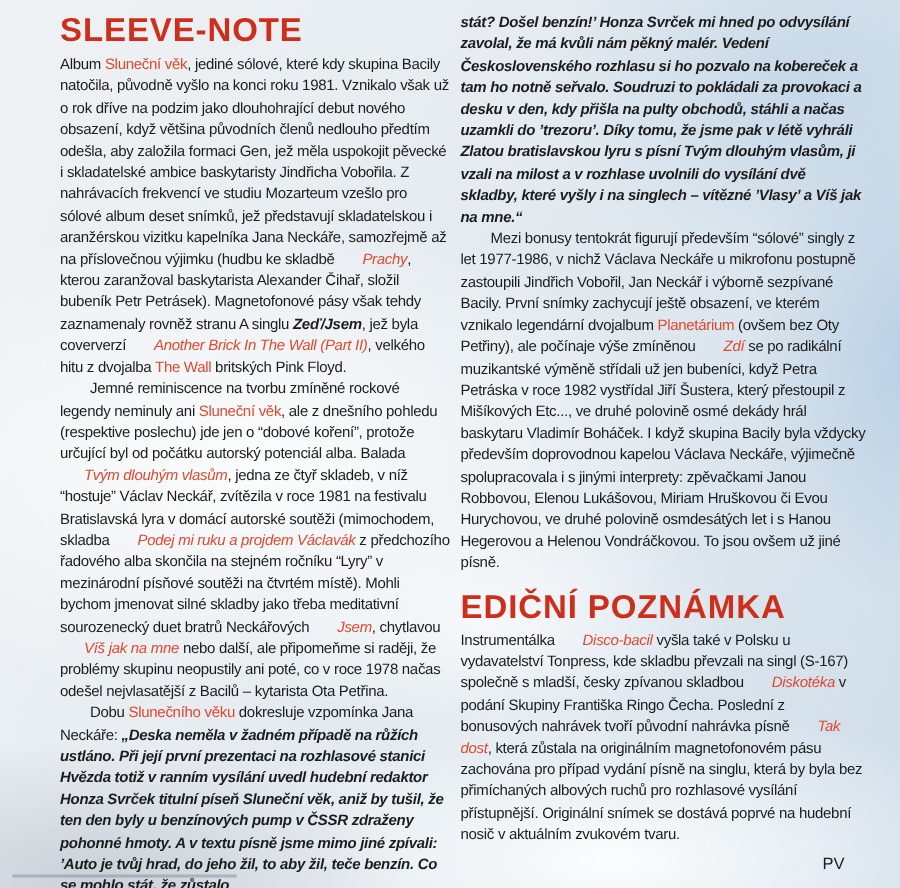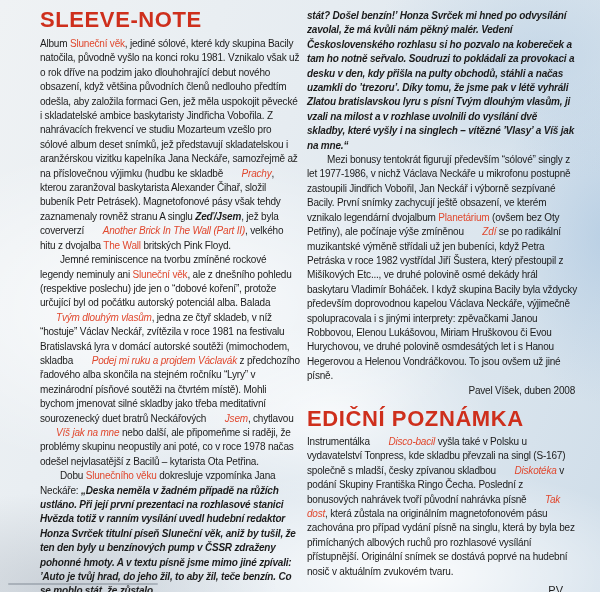--- a/index.html
+++ b/index.html
@@ -81,21 +81,20 @@
     <div class="col left">
       <h1>SLEEVE-NOTE</h1>
       <p><span>Album </span><span class="hl-b">Sluneční věk</span><span>, jediné sólové, které kdy skupina Bacily natočila, původně vyšlo na konci roku 1981. Vznikalo však už o rok dříve na podzim jako dlouhohrající debut nového obsazení, když většina původních členů nedlouho předtím odešla, aby založila formaci Gen, jež měla uspokojit pěvecké i skladatelské ambice baskytaristy Jindřicha Vobořila. Z nahrávacích frekvencí ve studiu Mozarteum vzešlo pro sólové album deset snímků, jež představují skladatelskou i aranžérskou vizitku kapelníka Jana Neckáře, samozřejmě až na příslovečnou výjimku (hudbu ke skladbě </span><span class="hl-i">Prachy</span><span>, kterou zaranžoval baskytarista Alexander Čihař, složil bubeník Petr Petrásek). Magnetofonové pásy však tehdy zaznamenaly rovněž stranu A singlu </span><span class="it">Zeď/Jsem</span><span>, jež byla coververzí </span><span class="hl-i">Another Brick In The Wall (Part II)</span><span>, velkého hitu z dvojalba </span><span class="hl-b">The Wall</span><span> britských Pink Floyd.</span></p>
       <p class="indent"><span>Jemné reminiscence na tvorbu zmíněné rockové legendy neminuly ani </span><span class="hl-b">Sluneční věk</span><span>, ale z dnešního pohledu (respektive poslechu) jde jen o “dobové koření”, protože určující byl od počátku autorský potenciál alba. Balada </span><span class="hl-i">Tvým dlouhým vlasům</span><span>, jedna ze čtyř skladeb, v níž “hostuje” Václav Neckář, zvítězila v roce 1981 na festivalu Bratislavská lyra v domácí autorské soutěži (mimochodem, skladba </span><span class="hl-i">Podej mi ruku a projdem Václavák</span><span> z předchozího řadového alba skončila na stejném ročníku “Lyry” v mezinárodní písňové soutěži na čtvrtém místě). Mohli bychom jmenovat silné skladby jako třeba meditativní sourozenecký duet bratrů Neckářových </span><span class="hl-i">Jsem</span><span>, chytlavou </span><span class="hl-i">Víš jak na mne</span><span> nebo další, ale připomeňme si raději, že problémy skupinu neopustily ani poté, co v roce 1978 načas odešel nejvlasatější z Bacilů – kytarista Ota Petřina.</span></p>
       <p class="indent"><span>Dobu </span><span class="hl-b">Slunečního věku</span><span> dokresluje vzpomínka Jana Neckáře: </span><span class="it">„Deska neměla v žadném případě na růžích ustláno. Při její první prezentaci na rozhlasové stanici Hvězda totiž v ranním vysílání uvedl hudební redaktor Honza Svrček titulní píseň Sluneční věk, aniž by tušil, že ten den byly u benzínových pump v ČSSR zdraženy pohonné hmoty. A v textu písně jsme mimo jiné zpívali: ’Auto je tvůj hrad, do jeho žil, to aby žil, teče benzín. Co se mohlo stát, že zůstalo</span></p>
     </div>
 
     <div class="col right">
       <p><span class="it">stát? Došel benzín!’ Honza Svrček mi hned po odvysílání zavolal, že má kvůli nám pěkný malér. Vedení Československého rozhlasu si ho pozvalo na kobereček a tam ho notně seřvalo. Soudruzi to pokládali za provokaci a desku v den, kdy přišla na pulty obchodů, stáhli a načas uzamkli do ’trezoru’. Díky tomu, že jsme pak v létě vyhráli Zlatou bratislavskou lyru s písní Tvým dlouhým vlasům, ji vzali na milost a v rozhlase uvolnili do vysílání dvě skladby, které vyšly i na singlech – vítězné ’Vlasy’ a Víš jak na mne.“</span></p>
       <p class="indent"><span>Mezi bonusy tentokrát figurují především “sólové” singly z let 1977-1986, v nichž Václava Neckáře u mikrofonu postupně zastoupili Jindřich Vobořil, Jan Neckář i výborně sezpívané Bacily. První snímky zachycují ještě obsazení, ve kterém vznikalo legendární dvojalbum </span><span class="hl-b">Planetárium</span><span> (ovšem bez Oty Petřiny), ale počínaje výše zmíněnou </span><span class="hl-i">Zdí</span><span> se po radikální muzikantské výměně střídali už jen bubeníci, když Petra Petráska v roce 1982 vystřídal Jiří Šustera, který přestoupil z Mišíkových Etc..., ve druhé polovině osmé dekády hrál baskytaru Vladimír Boháček. I když skupina Bacily byla vždycky především doprovodnou kapelou Václava Neckáře, výjimečně spolupracovala i s jinými interprety: zpěvačkami Janou Robbovou, Elenou Lukášovou, Miriam Hruškovou či Evou Hurychovou, ve druhé polovině osmdesátých let i s Hanou Hegerovou a Helenou Vondráčkovou. To jsou ovšem už jiné písně.</span></p>
-      <div class="signature">Pavel Víšek, duben 2008</div>
       <h2>EDIČNÍ POZNÁMKA</h2>
       <p><span>Instrumentálka </span><span class="hl-i">Disco-bacil</span><span> vyšla také v Polsku u vydavatelství Tonpress, kde skladbu převzali na singl (S-167) společně s mladší, česky zpívanou skladbou </span><span class="hl-i">Diskotéka</span><span> v podání Skupiny Františka Ringo Čecha. Poslední z bonusových nahrávek tvoří původní nahrávka písně </span><span class="hl-i">Tak dost</span><span>, která zůstala na originálním magnetofonovém pásu zachována pro případ vydání písně na singlu, která by byla bez přimíchaných albových ruchů pro rozhlasové vysílání přístupnější. Originální snímek se dostává poprvé na hudební nosič v aktuálním zvukovém tvaru.</span></p>
       <div class="initials">PV</div>
     </div>
 
   </div>
   <div class="cloud-line"></div>
 </div>
 
 </body></html>

